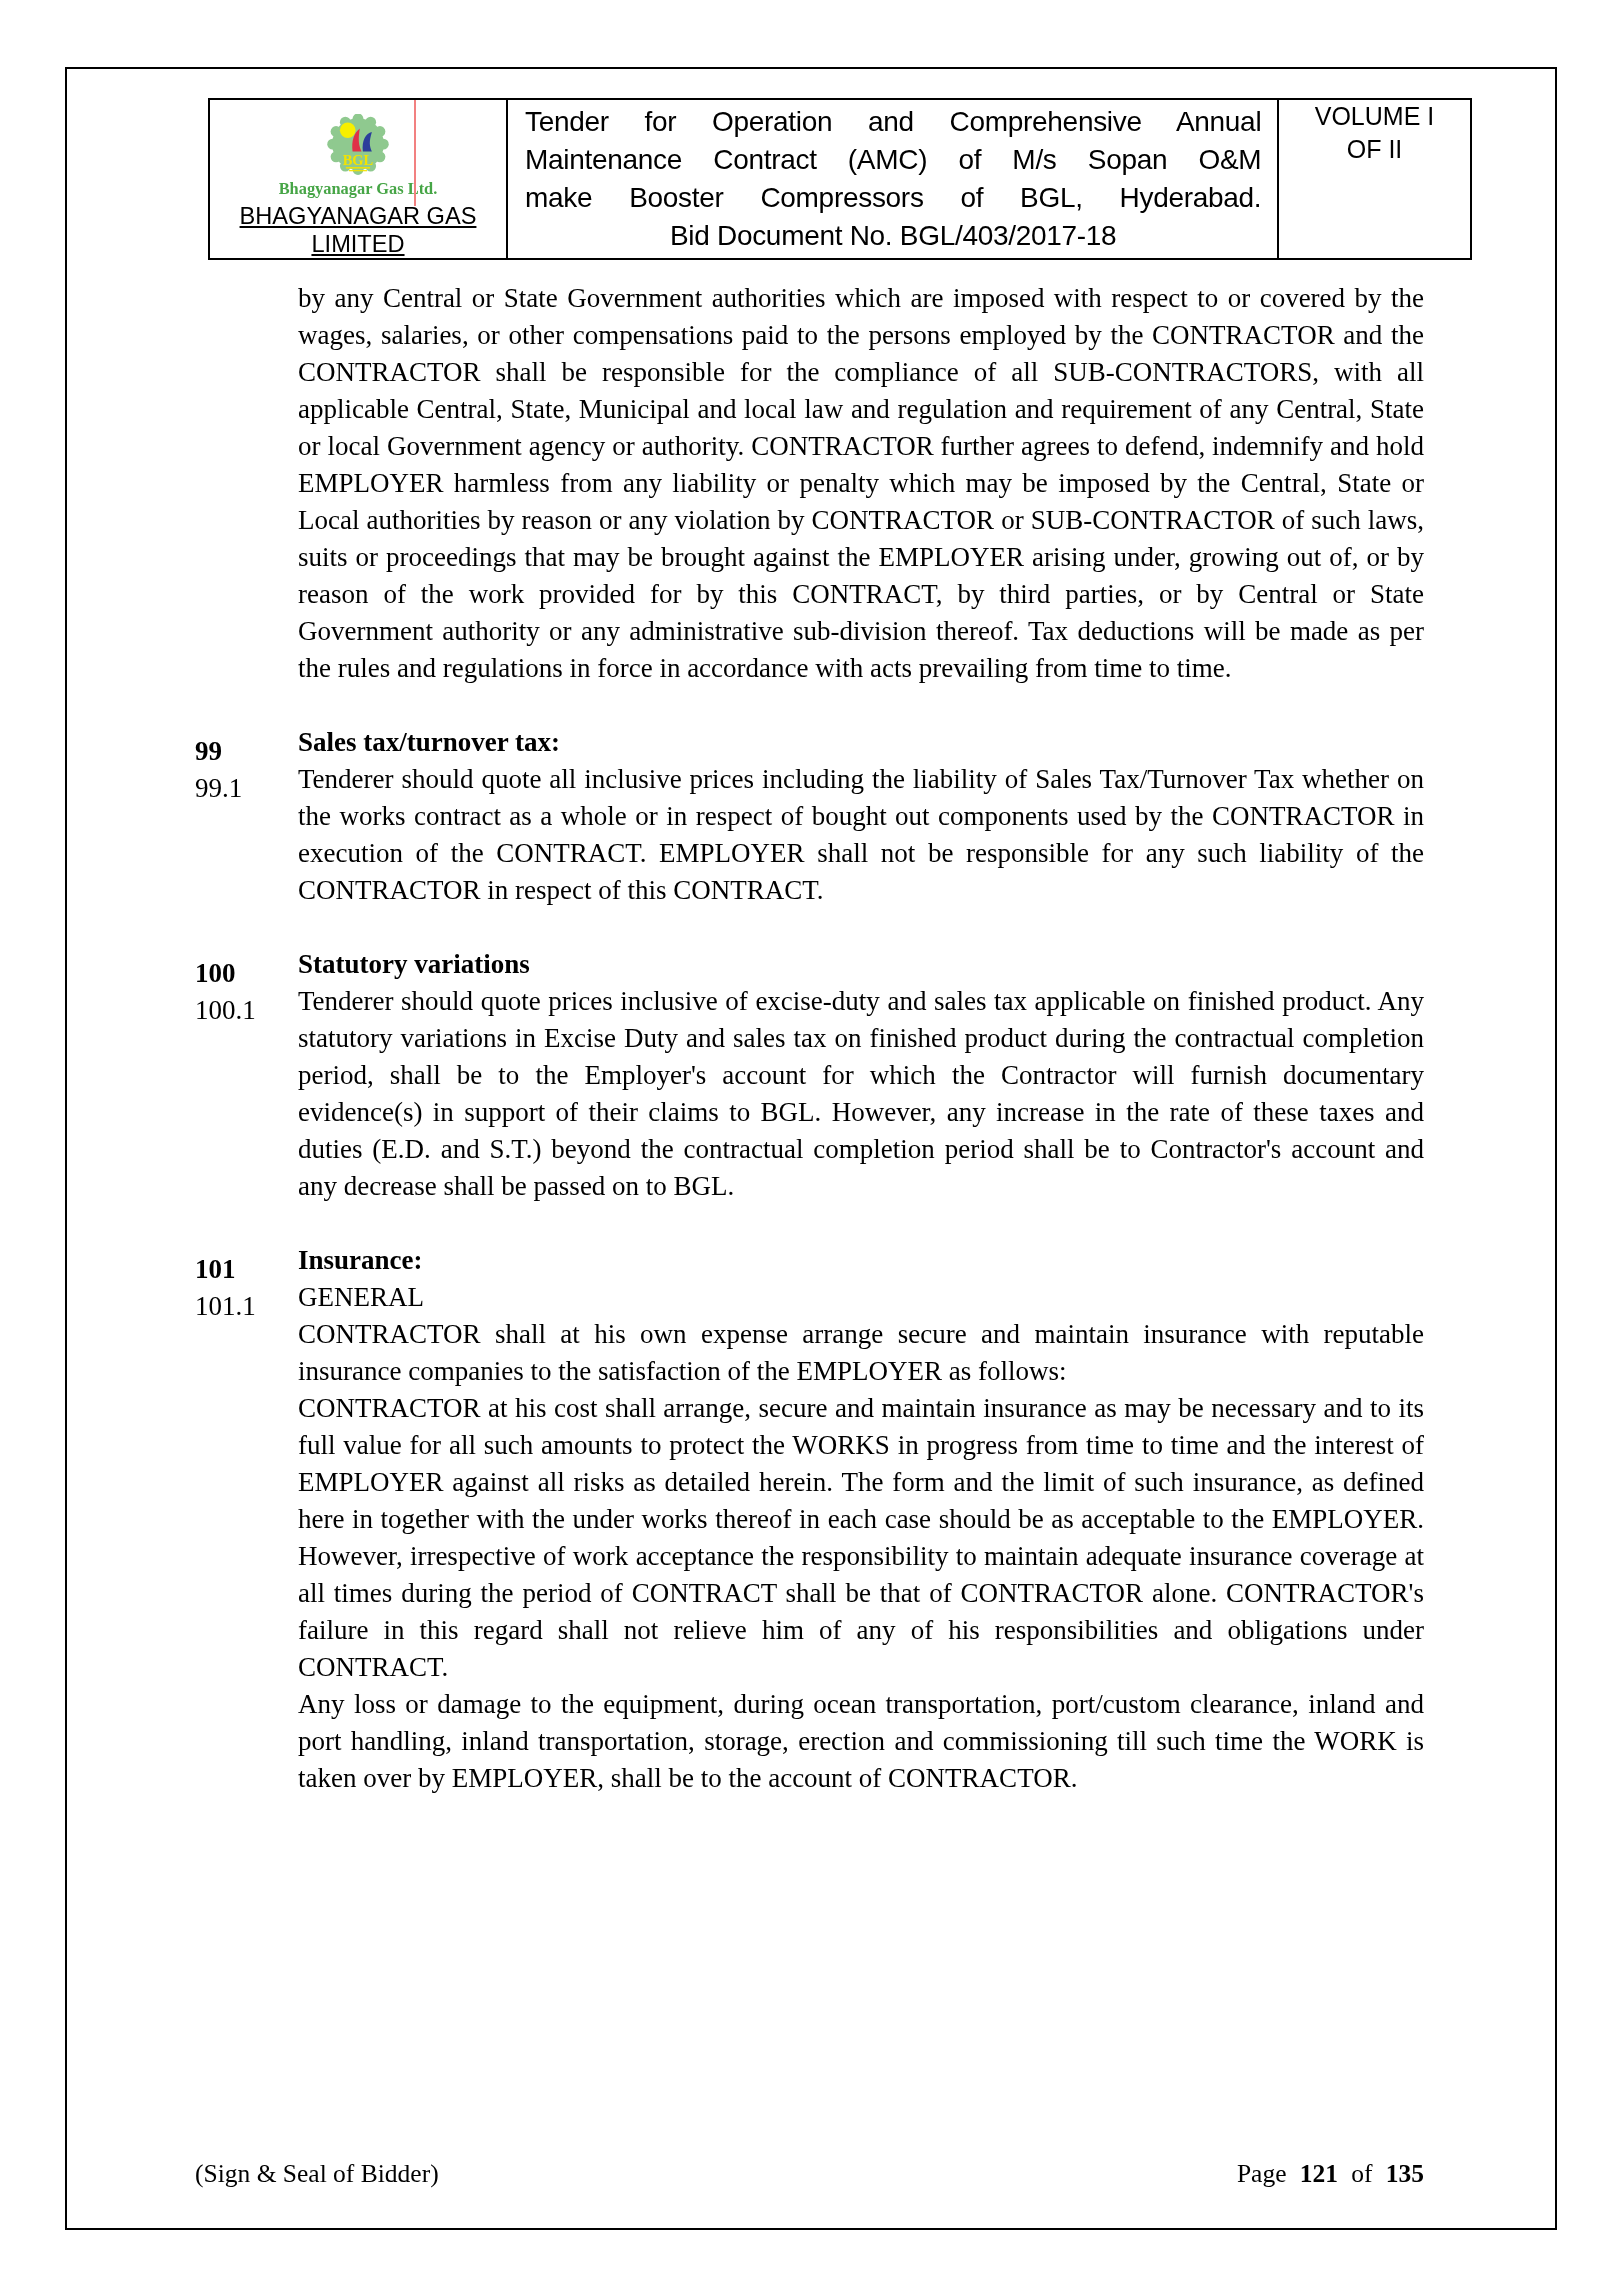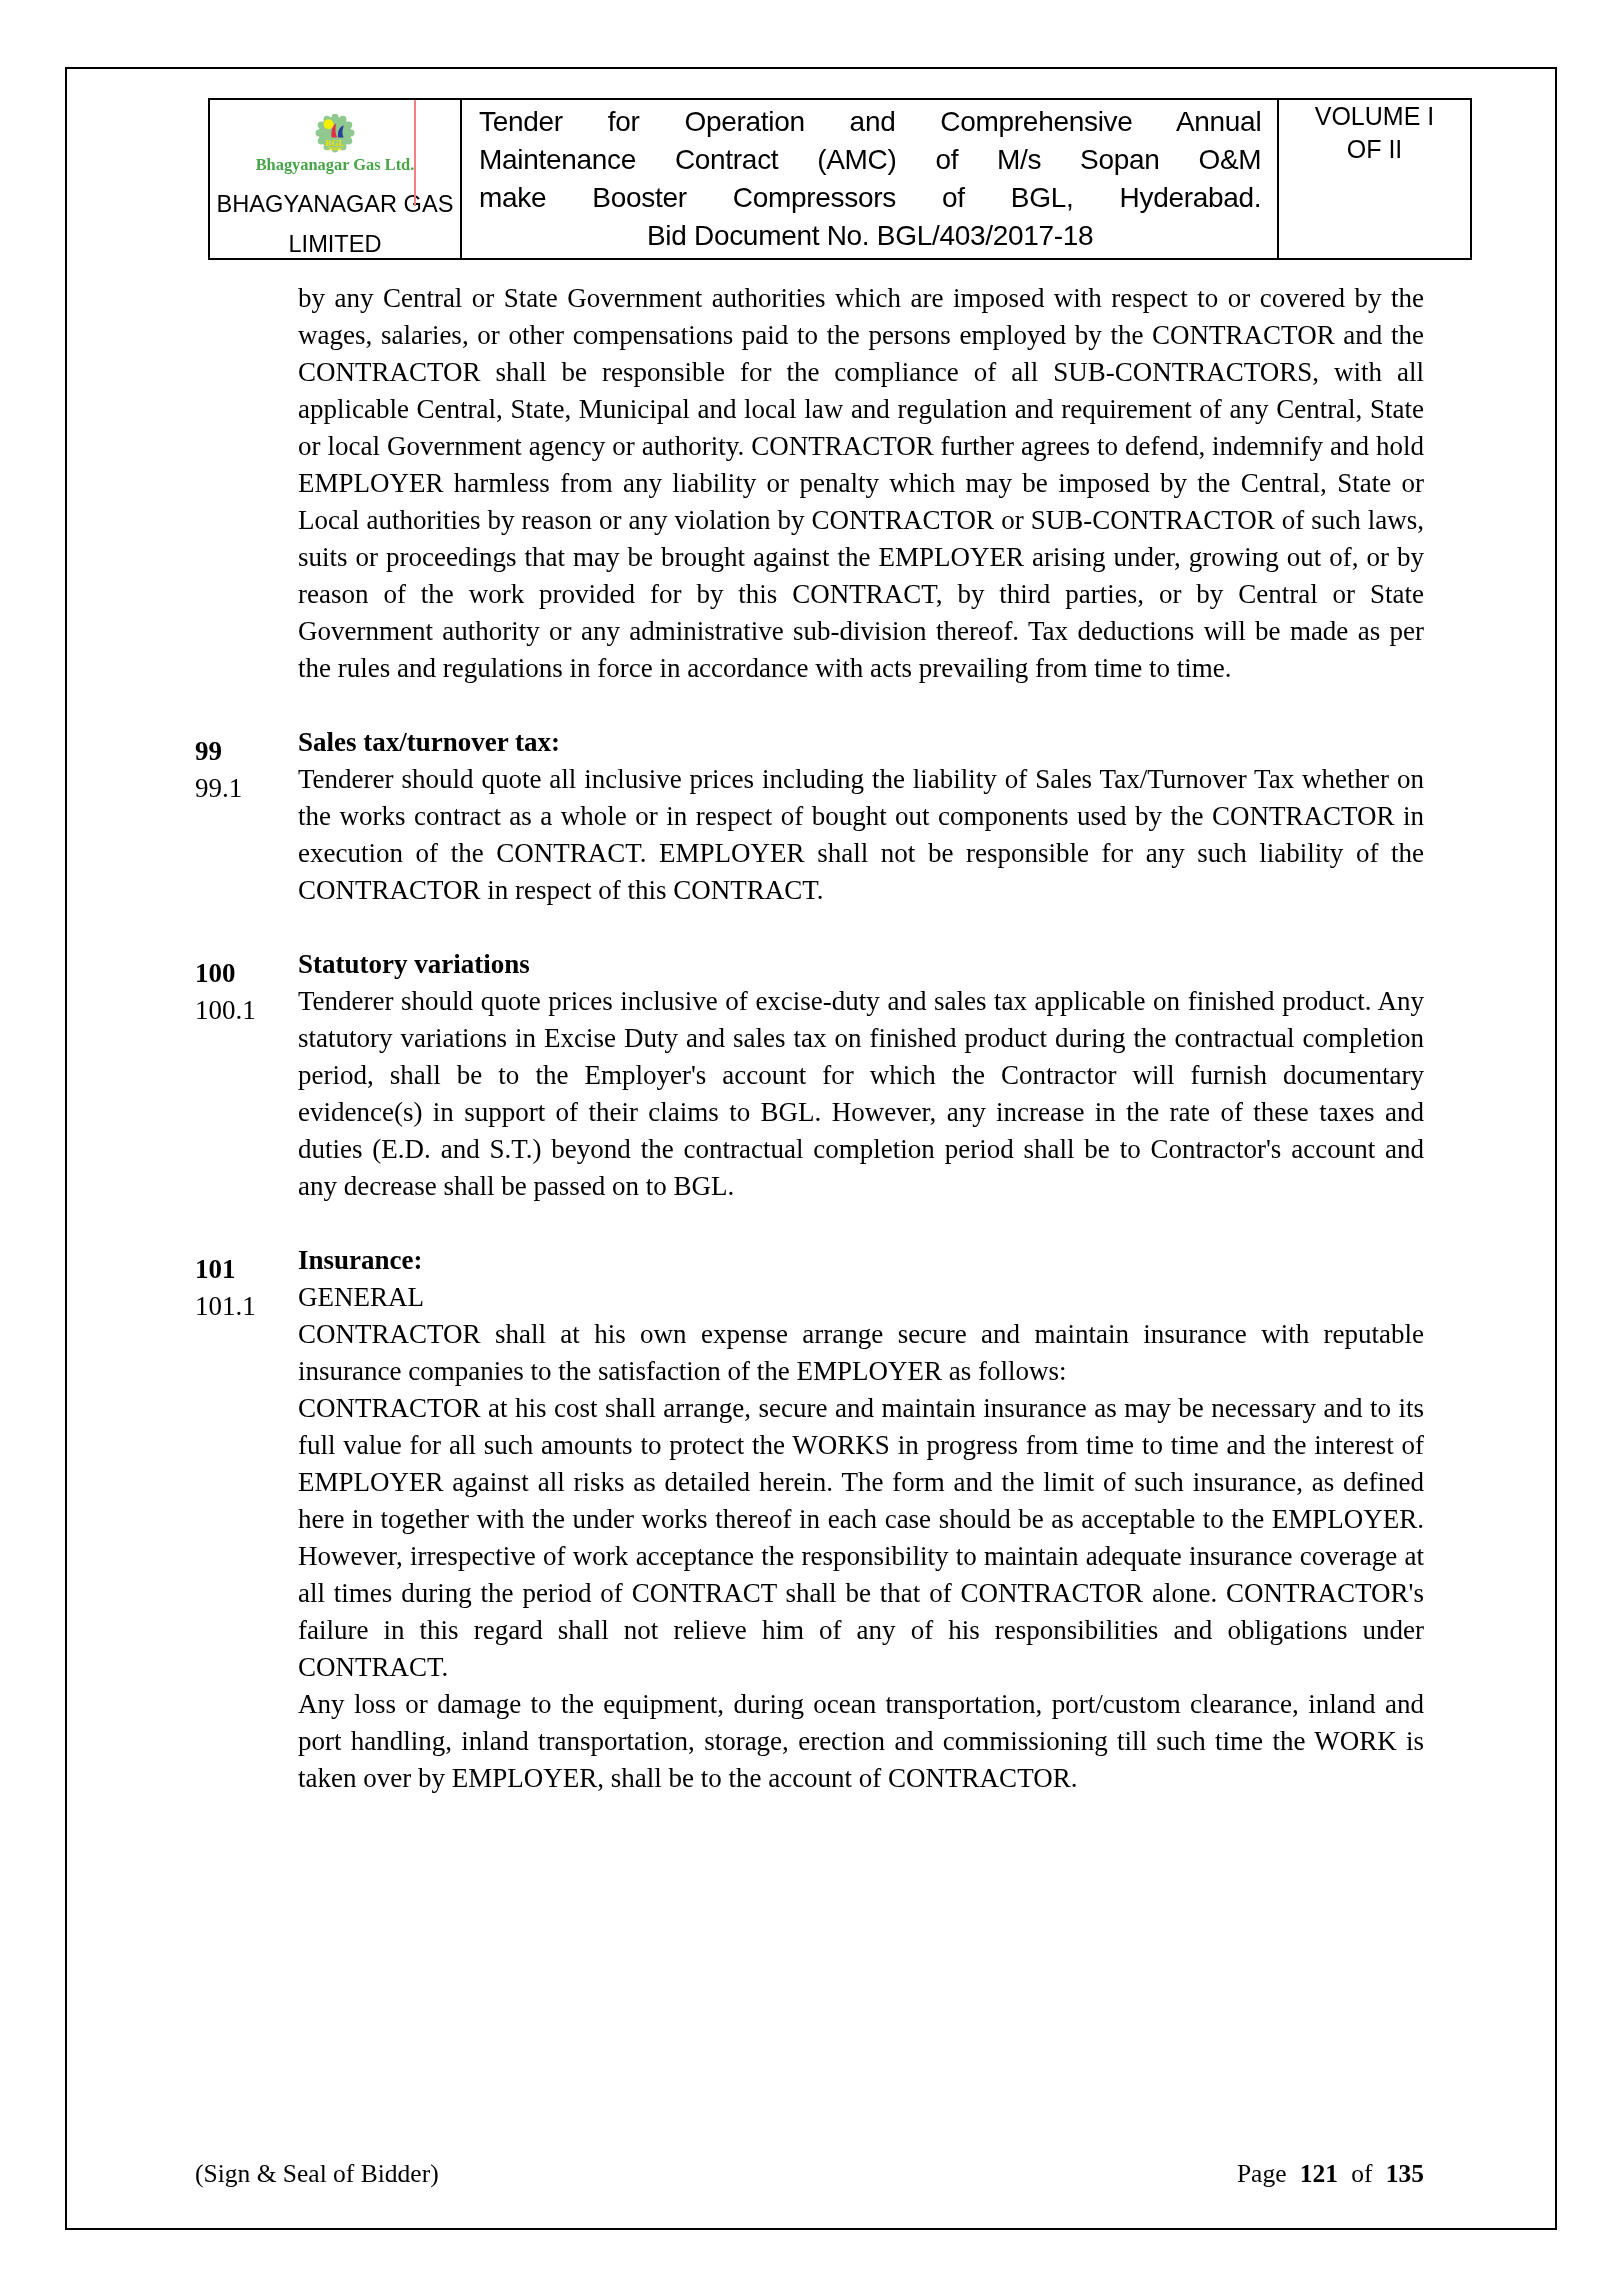--- a/index.html
+++ b/index.html
@@ -5,28 +5,28 @@
   html,body{margin:0;padding:0;background:#ffffff;}
   .page{position:relative;width:1623px;height:2295px;background:#ffffff;overflow:hidden;
         font-family:"Liberation Serif", serif;color:#000;}
   .page-border{position:absolute;left:65px;top:67px;width:1488px;height:2159px;
         border:2.6px solid #000;}
 
   
   .header-table{position:absolute;left:208px;top:98px;width:1260px;height:158px;
         display:flex;border:2px solid #000;background:#fff;}
   .cell{box-sizing:border-box;}
-  .logo-cell{width:252px;border-right:2px solid #000;position:relative;
+  .logo-cell{width:298px;border-right:2px solid #000;position:relative;
         display:flex;flex-direction:column;align-items:center;padding-top:14px;}
   .red-line{position:absolute;left:204px;top:0;width:2px;height:106px;background:#f28080;}
   .emblem{width:84px;height:67px;display:block;}
   .logo-caption{font-family:"Liberation Serif",serif;font-weight:bold;
         font-size:16.4px;line-height:18.3px;color:#46a546;margin-top:0.7px;}
   .company-name{font-family:"Liberation Sans",sans-serif;font-size:23.6px;line-height:28px;
-        color:#000;margin-top:12px;text-align:center;}
+        color:#000;margin-top:0;text-align:center;text-decoration:underline;}
   .company-block{margin-top:3.9px;}
   .title-cell{flex:1;border-right:2px solid #000;padding:3.3px 15.7px 0 17px;
         font-family:"Liberation Sans",sans-serif;font-size:28px;line-height:38px;
         letter-spacing:-0.3px;}
   .title-line{text-align:justify;text-align-last:justify;white-space:normal;}
   .bid-line{text-align:center;text-align-last:center;}
   .volume-cell{width:191px;display:flex;flex-direction:column;
         align-items:center;font-family:"Liberation Sans",sans-serif;font-size:25px;
         line-height:33px;padding-bottom:39px;}
 

